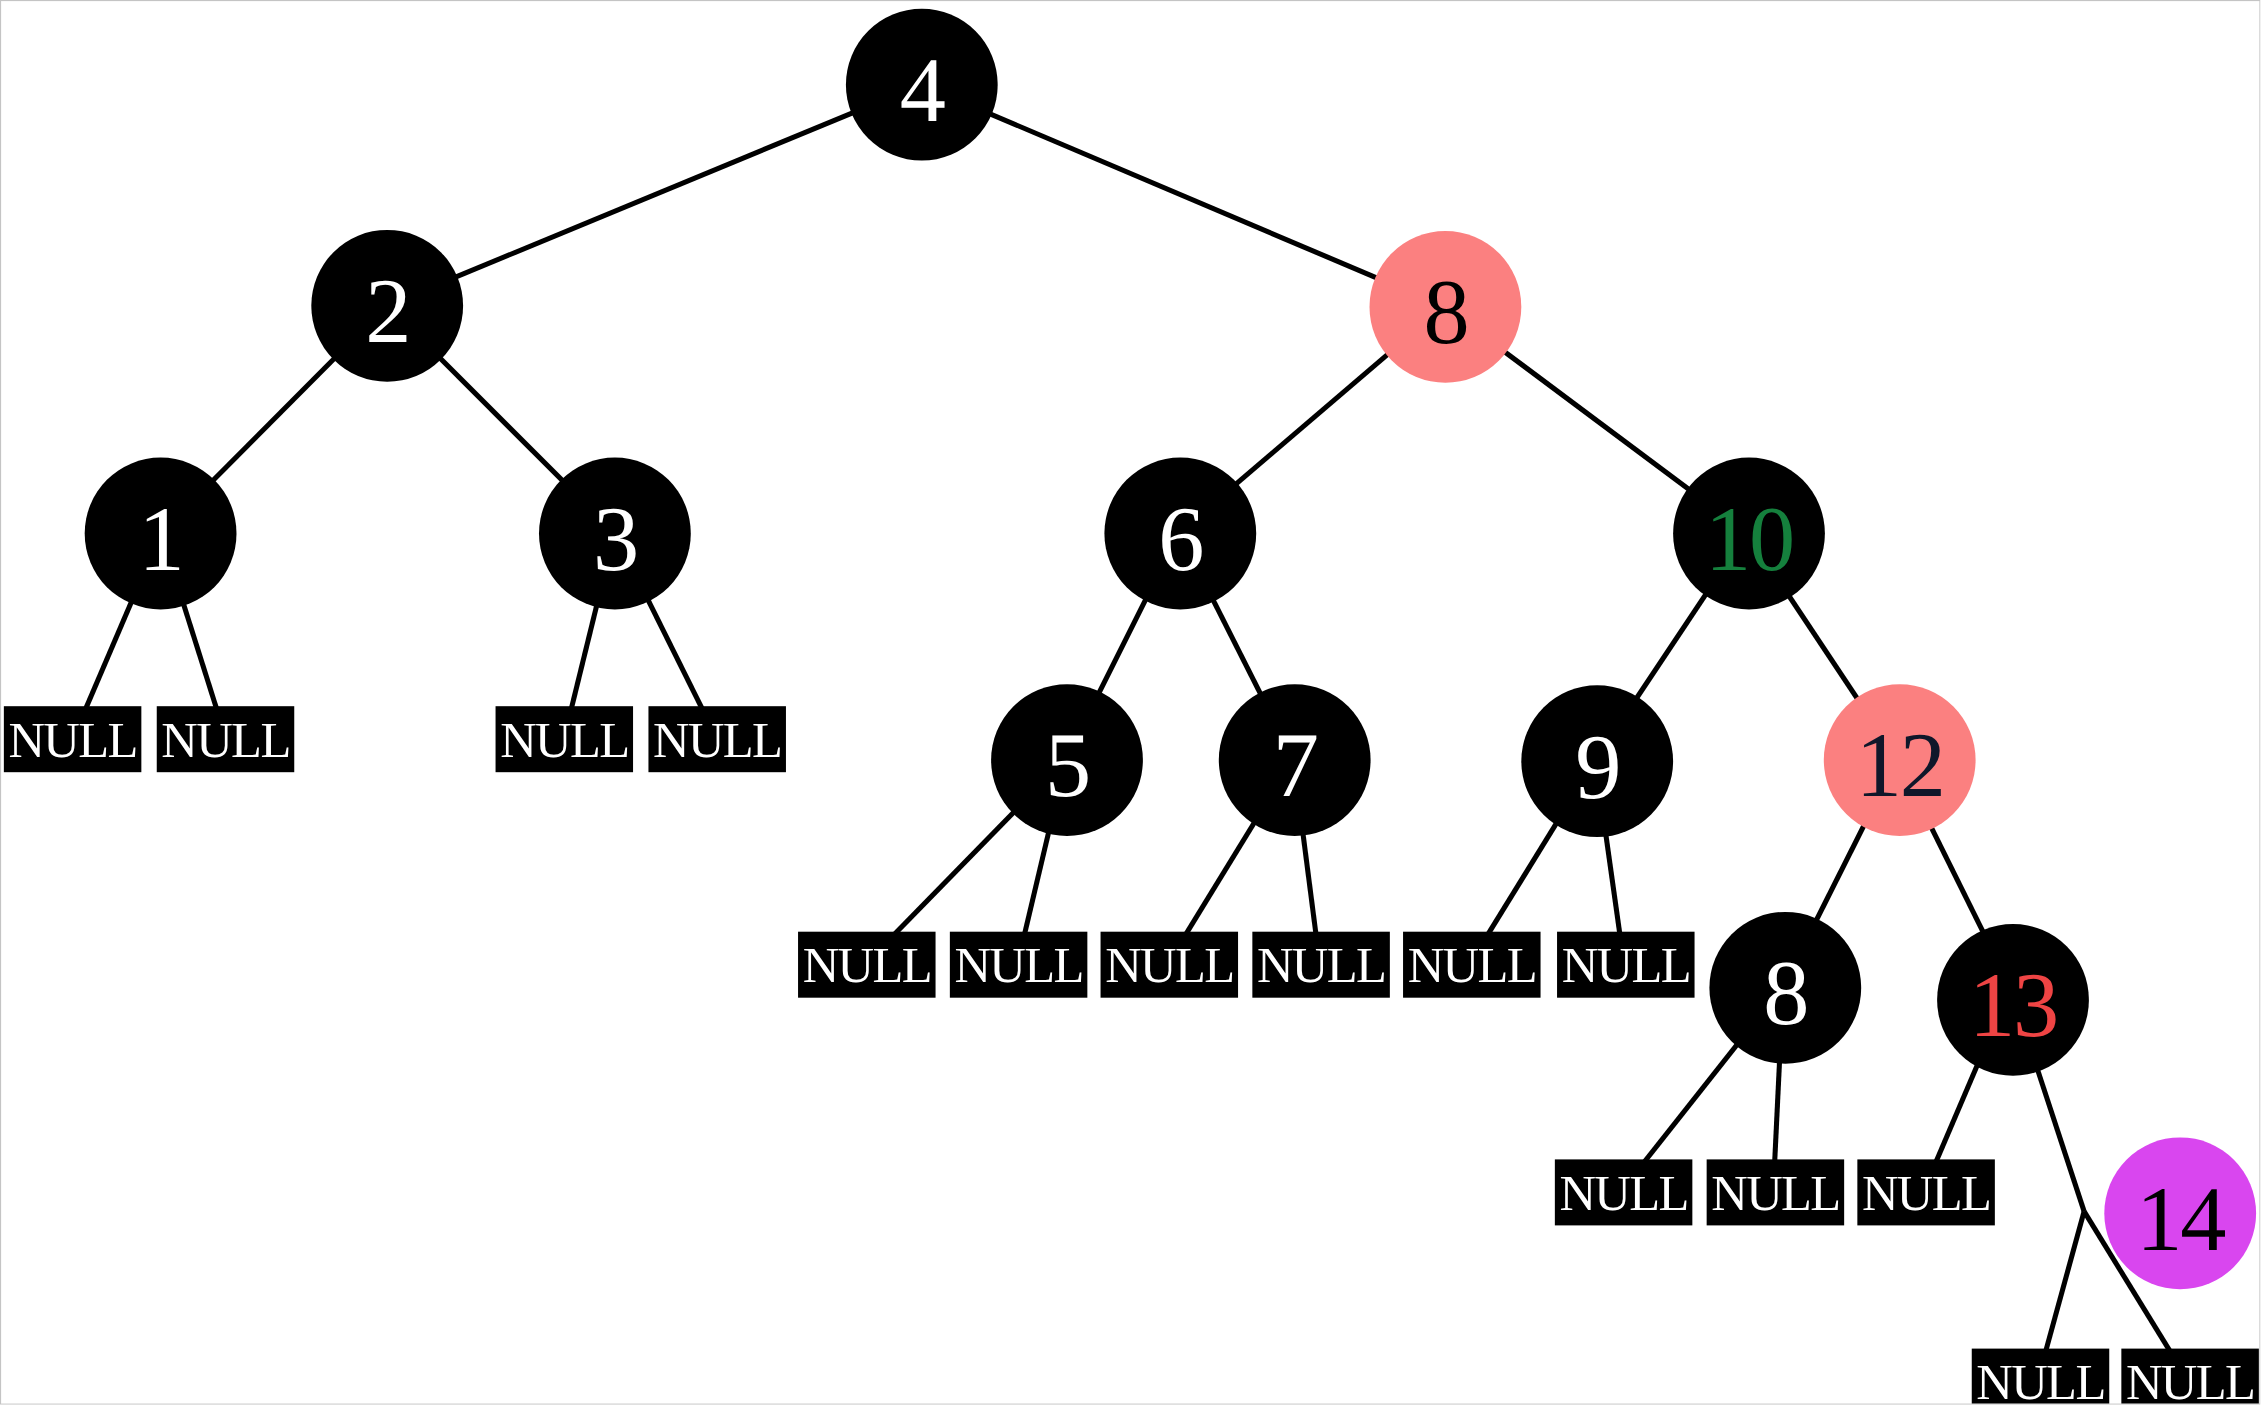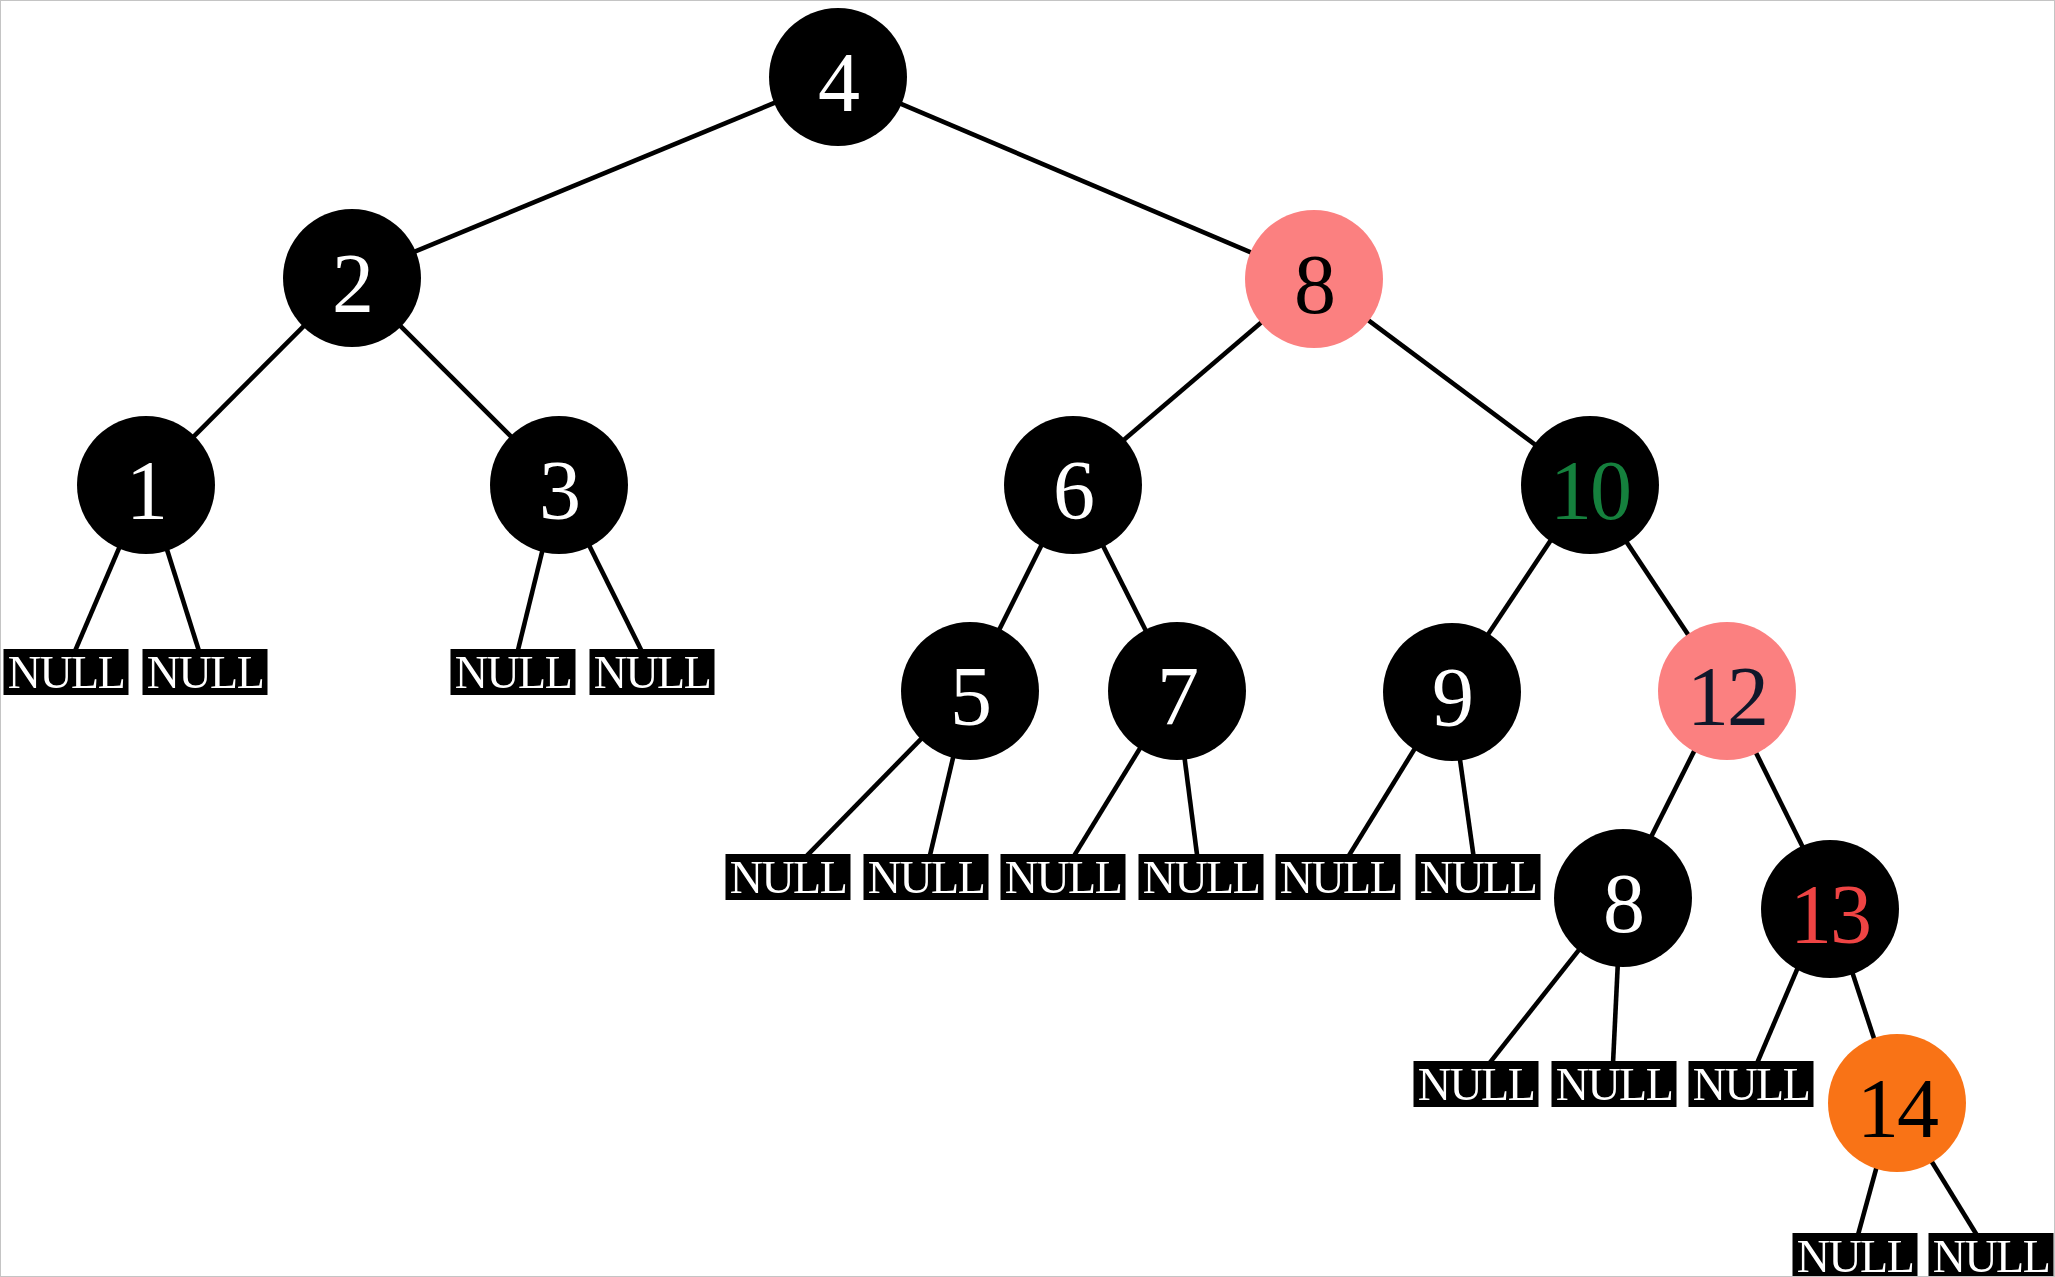--- a/index.html
+++ b/index.html
@@ -22,21 +22,21 @@
     transform:translate(-50%,-50%);
   }
   .node .lbl{
     font-size:84px;
     letter-spacing:-2px;
     transform:translateY(6px);
     line-height:1;
   }
   .nullbox{
     position:absolute;
-    width:125px;height:46px;
+    width:125px;height:60px;
     display:flex;align-items:center;justify-content:center;
     transform:translate(-50%,-50%);
   }
   .nullbox .lbl{
     font-size:46px;
     letter-spacing:-1.5px;
     line-height:1;
     transform:translateY(1px);
   }
 </style>
@@ -107,21 +107,21 @@
       </div>
       <div class="node" style="left: 1726px; top: 690px; background: rgb(251, 128, 128); color: #0f172a;">
         <span class="lbl">12</span>
       </div>
       <div class="node" style="left: 1622px; top: 897px; background: rgb(0, 0, 0); color: rgb(255, 255, 255);">
         <span class="lbl">8</span>
       </div>
       <div class="node" style="left: 1829px; top: 908px; background: rgb(0, 0, 0); color: #ef4444;">
         <span class="lbl">13</span>
       </div>
-      <div class="node" style="left: 1896px; top: 1102px; background: #f97316; color: rgb(0, 0, 0);">
+      <div class="node" style="left: 1981px; top: 1102px; background: #d946ef; color: rgb(0, 0, 0);">
         <span class="lbl">14</span>
       </div>
       <div class="nullbox" style="left: 65px; top: 671px; background: rgb(0, 0, 0); color: rgb(255, 255, 255);">
         <span class="lbl">NULL</span>
       </div>
       <div class="nullbox" style="left: 204px; top: 671px; background: rgb(0, 0, 0); color: rgb(255, 255, 255);">
         <span class="lbl">NULL</span>
       </div>
       <div class="nullbox" style="left: 512px; top: 671px; background: rgb(0, 0, 0); color: rgb(255, 255, 255);">
         <span class="lbl">NULL</span>

